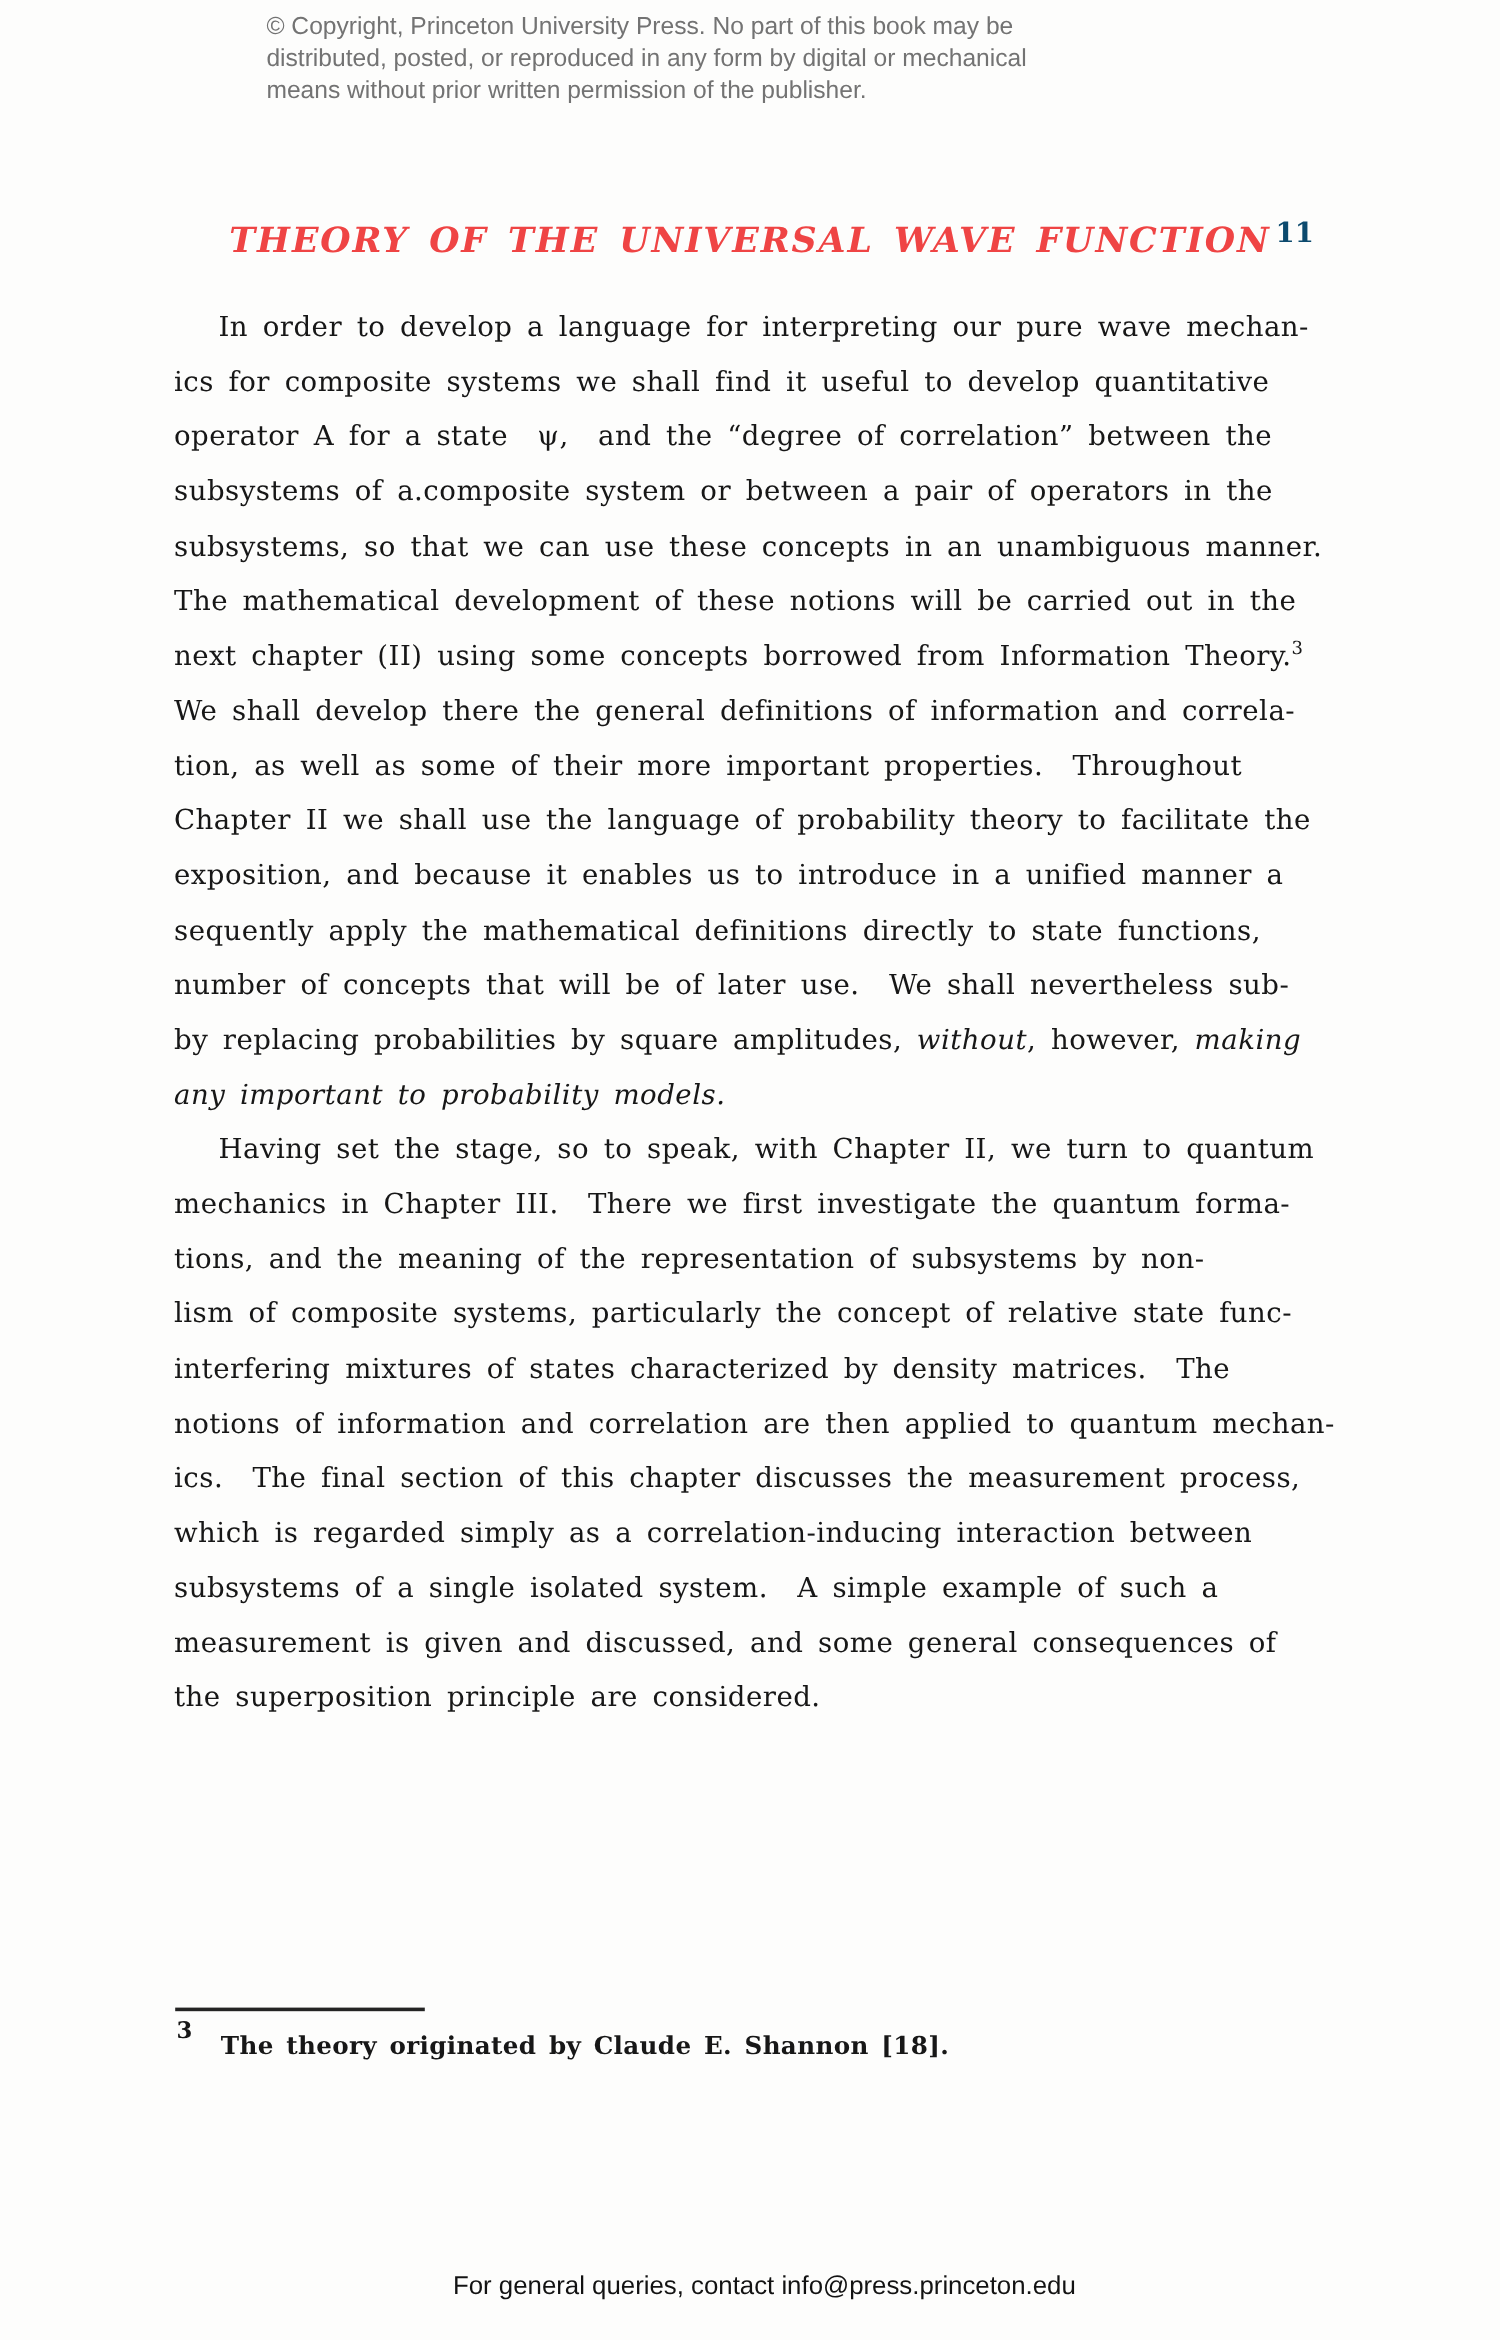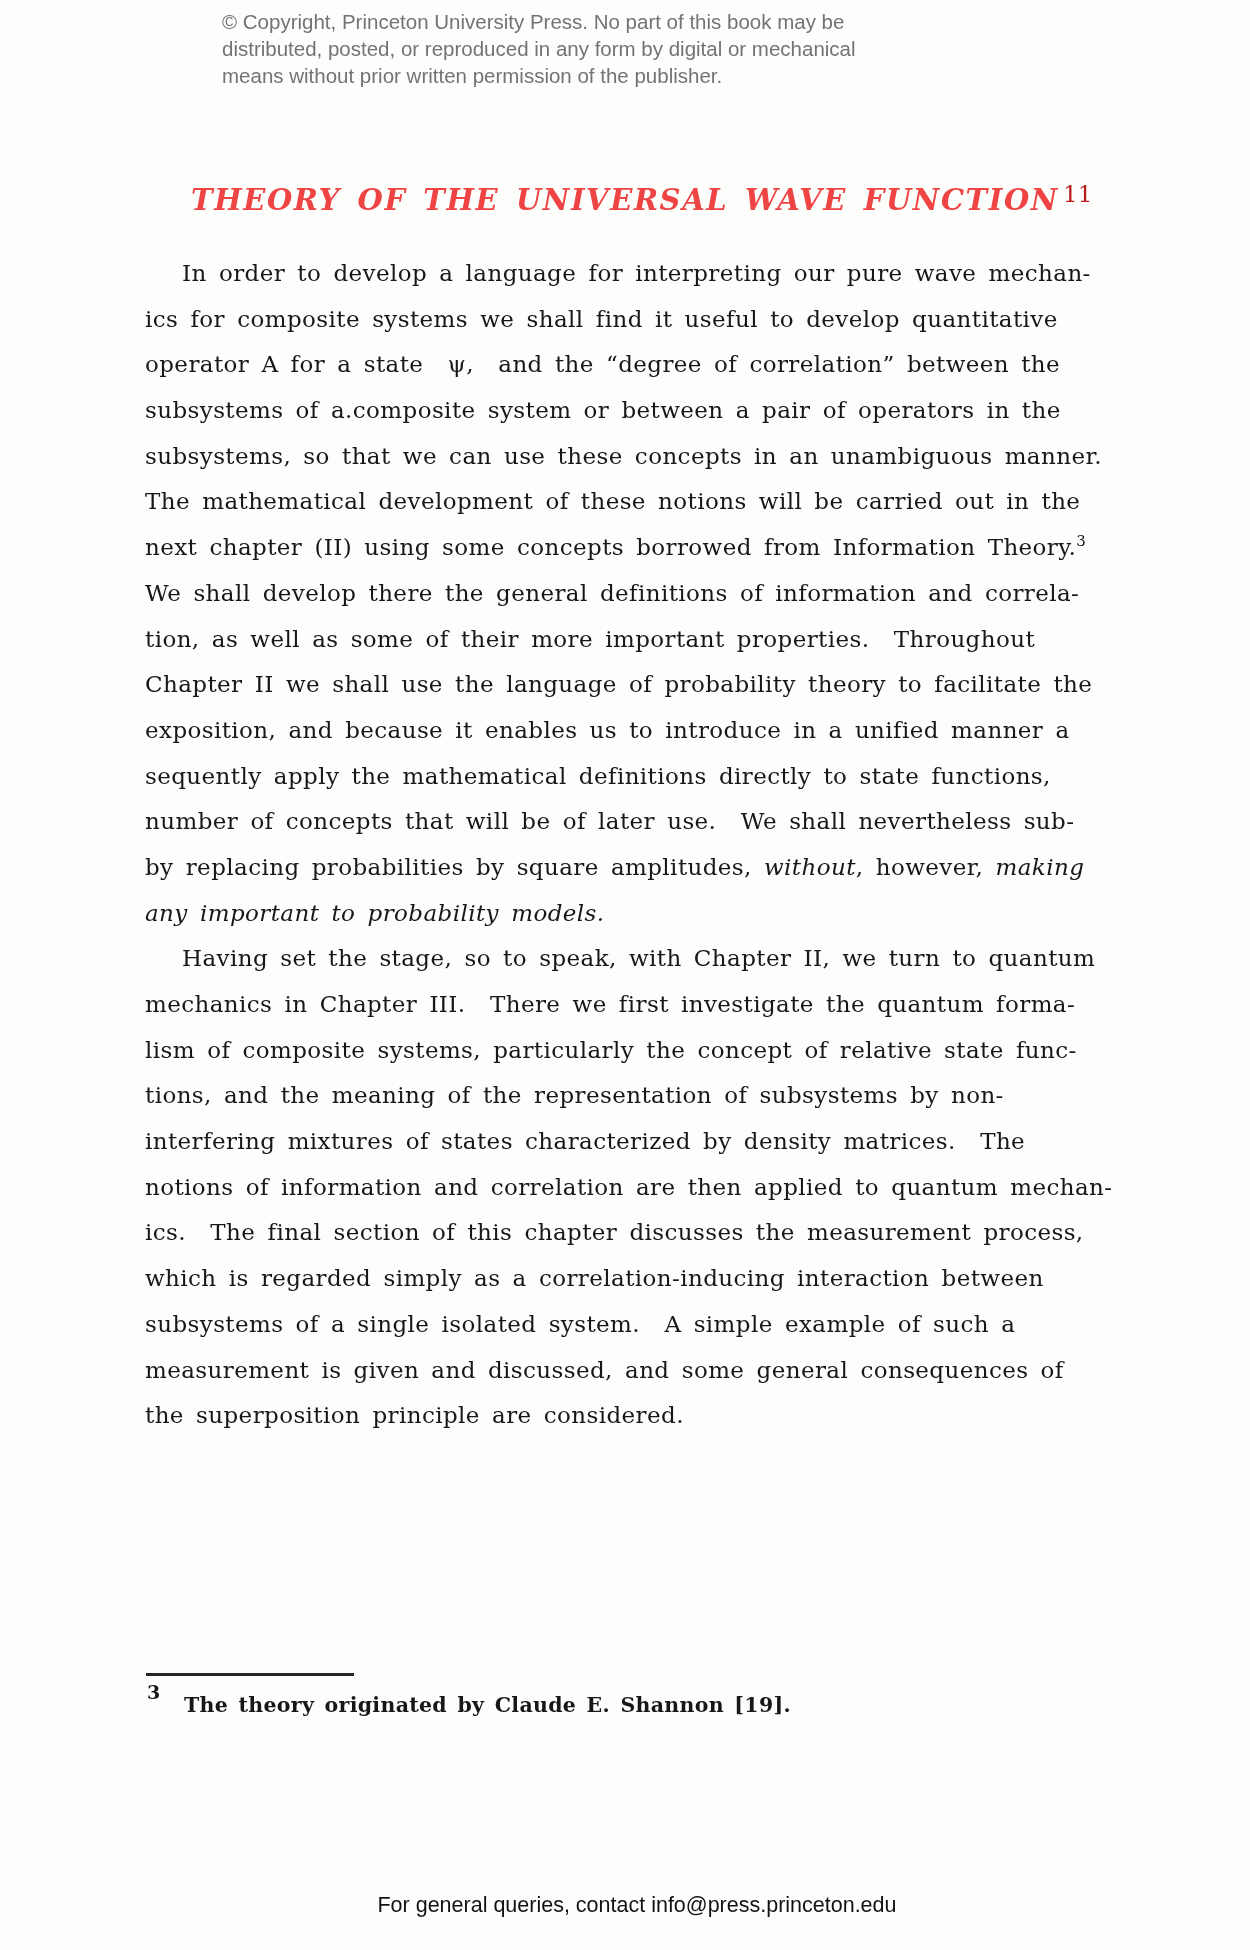--- a/index.html
+++ b/index.html
@@ -44,23 +44,23 @@
     letter-spacing: 1.6px;
     word-spacing: 5px;
     color: #ef4444;
     white-space: pre;
   }
   .page-number {
     position: absolute;
     left: 1063px;
     top: -2px;
     font-family: "DejaVu Serif", serif;
-    font-weight: 400;
+    font-weight: 700;
     font-size: 23px;
-    color: #b91c1c;
+    color: #0c4a6e;
   }
 
   
   .body-text {
     position: absolute;
     left: 145px;
     top: 251px;
     width: 1000px;
     font-family: "DejaVu Serif", serif;
     font-size: 23px;
@@ -153,30 +153,30 @@
     <div class="line">We shall develop there the general definitions of information and correla-</div>
     <div class="line">tion, as well as some of their more important properties.  Throughout</div>
     <div class="line">Chapter II we shall use the language of probability theory to facilitate the</div>
     <div class="line">exposition, and because it enables us to introduce in a unified manner a</div>
     <div class="line">sequently apply the mathematical definitions directly to state functions,</div>
     <div class="line">number of concepts that will be of later use.  We shall nevertheless sub-</div>
     <div class="line"><span>by replacing probabilities by square amplitudes, </span><em>without</em><span>, however, </span><em>making</em></div>
     <div class="line"><em>any important to probability models.</em></div>
     <div class="line indent">Having set the stage, so to speak, with Chapter II, we turn to quantum</div>
     <div class="line">mechanics in Chapter III.  There we first investigate the quantum forma-</div>
+    <div class="line">tions, and the meaning of the representation of subsystems by non-</div>
     <div class="line">lism of composite systems, particularly the concept of relative state func-</div>
-    <div class="line">tions, and the meaning of the representation of subsystems by non-</div>
     <div class="line">interfering mixtures of states characterized by density matrices.  The</div>
     <div class="line">notions of information and correlation are then applied to quantum mechan-</div>
     <div class="line">ics.  The final section of this chapter discusses the measurement process,</div>
     <div class="line">which is regarded simply as a correlation-inducing interaction between</div>
     <div class="line">subsystems of a single isolated system.  A simple example of such a</div>
     <div class="line">measurement is given and discussed, and some general consequences of</div>
     <div class="line">the superposition principle are considered.</div>
   </div>
 
   <div class="footnote-rule"></div>
   <div class="footnote-marker">3</div>
-  <div class="footnote-text">The theory originated by Claude E. Shannon [19].</div>
+  <div class="footnote-text">The theory originated by Claude E. Shannon [18].</div>
 
   <div class="footer">For general queries, contact info@press.princeton.edu</div>
 
 </div>
 
 </body></html>

